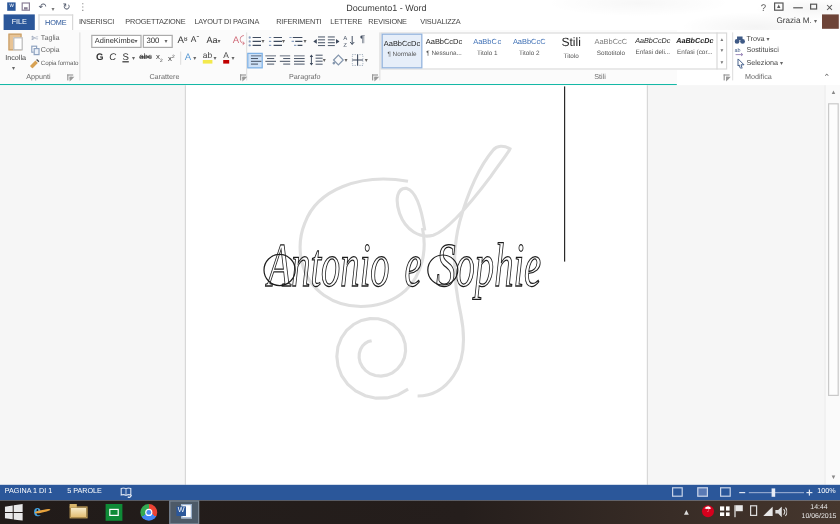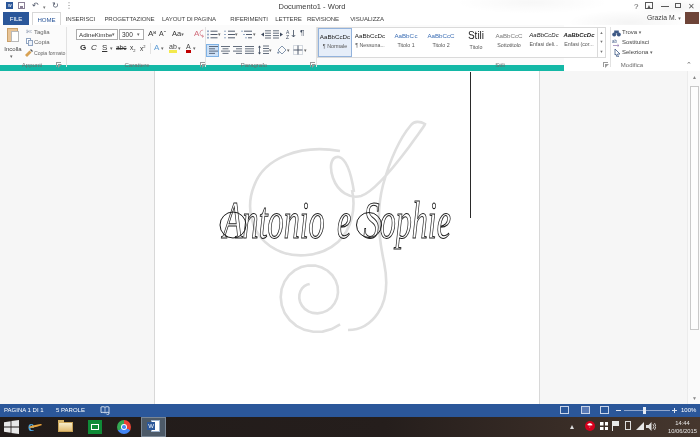--- a/index.html
+++ b/index.html
@@ -1,29 +1,29 @@
 <!DOCTYPE html>
 <html><head><meta charset="utf-8"><style>
 *{margin:0;padding:0;box-sizing:border-box}
 html,body{width:700px;height:437px;overflow:hidden}
 body{font-family:"Liberation Sans",sans-serif;position:relative;background:#fff}
 .abs{position:absolute}
 
 #titlebar{left:0;top:0;width:700px;height:25px;background:#fff}
-#title{left:2px;top:2px;width:620px;text-align:center;font-size:7.5px;color:#3b3b3b}
+#title{left:12px;top:2px;width:620px;text-align:center;font-size:7.5px;color:#3b3b3b}
 .qat{color:#51596b;font-size:8px;top:1px}
 
 .winbtn{color:#585858;font-size:8px;top:2px}
 
 #tabs{left:0;top:12px;height:13px;width:700px;font-size:6.1px;color:#444;letter-spacing:-0.12px}
 .tab{position:absolute;top:0;height:13px;line-height:13px;text-align:center}
 #filetab{left:3px;width:26px;background:#2b579a;color:#fff;height:13px}
 #hometab{left:32px;width:29px;background:#fff;border:1px solid #d8d8d8;border-bottom:none;color:#2b579a}
 
-#ribbon{left:0;top:25px;width:564px;height:46px;background:#fbfbfb;border-bottom:6px solid #14b8a6}
+#ribbon{left:0;top:25px;width:564px;height:46px;background:#fbfbfb;border-bottom:1px solid #14b8a6}
 .sep{position:absolute;top:2px;height:40px;width:1px;background:#e2e2e2}
 .glabel{position:absolute;top:37px;font-size:6px;color:#6b6b6b;text-align:center}
 .launcher{position:absolute;top:37px;width:5px;height:5px;border-left:1px solid #9a9a9a;border-top:1px solid #9a9a9a;}
 .launcher:after{content:"";position:absolute;left:1px;top:1px;border:2px solid transparent;border-left:2px solid #9a9a9a;border-top:2px solid #9a9a9a}
 .rtxt{position:absolute;font-size:6px;color:#666;white-space:nowrap}
 .ricon{position:absolute;font-size:7px;color:#7b8aa5}
 .combo{position:absolute;background:#fff;border:1px solid #ababab;font-size:6.5px;color:#333;line-height:10px;padding-left:2px;white-space:nowrap;overflow:hidden}
 .dd{position:absolute;font-size:5px;color:#666}
 
 .card{position:absolute;top:2.5px;width:34px;height:29px;text-align:center;overflow:hidden}

